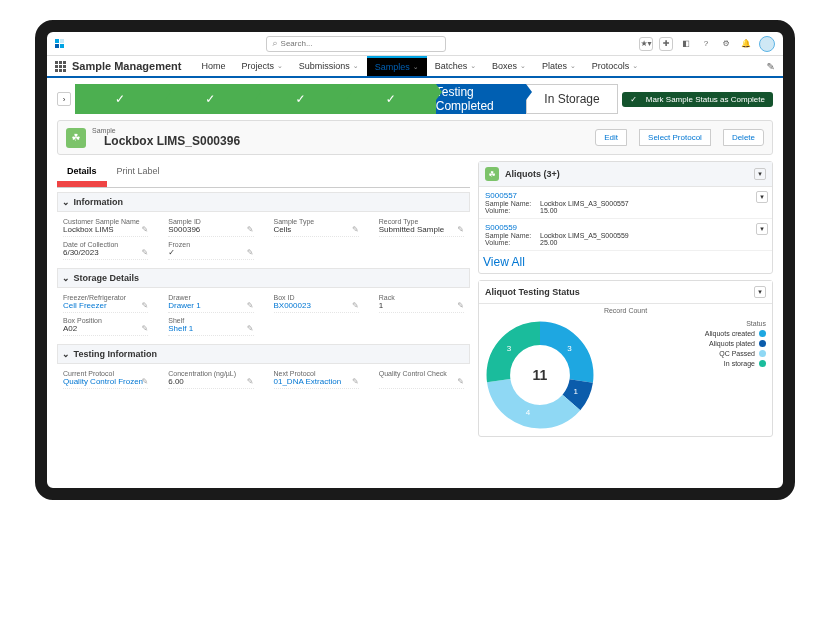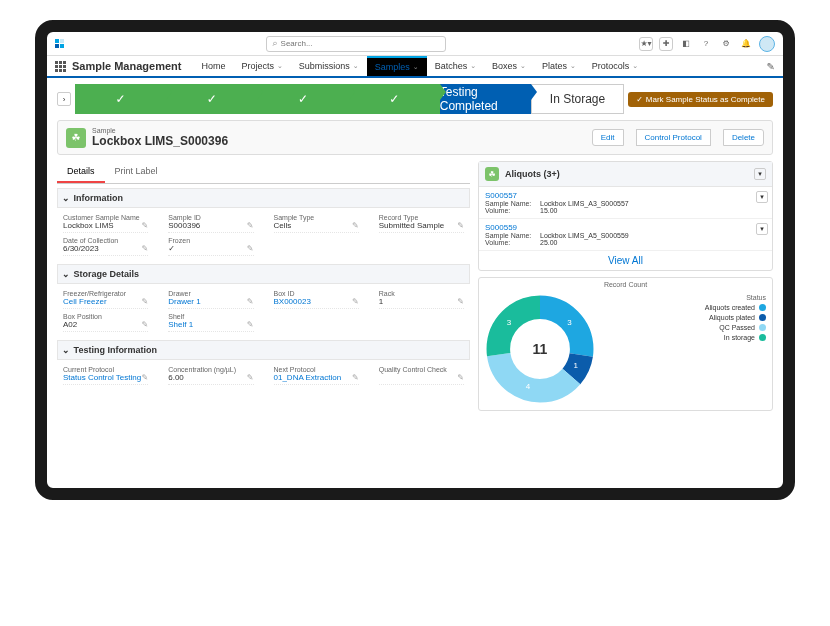--- a/index.html
+++ b/index.html
@@ -28,54 +28,54 @@
   .pathbtn { width:14px; height:14px; border:1px solid #ccc; border-radius:2px; display:flex; align-items:center; justify-content:center; font-size:8px; }
   .stage { flex:1; height:30px; display:flex; align-items:center; justify-content:center; color:white; font-size:12px; position:relative; }
   .stage.green { background:#4caf50; }
   .stage.blue { background:#005fb2; }
   .stage.white { background:#fff; color:#333; border:1px solid #ccc; }
   .stage:after { content:''; position:absolute; right:-6px; top:0; border-top:8px solid transparent; border-bottom:8px solid transparent; border-left:6px solid; z-index:1; }
   .stage.green:after { border-left-color:#4caf50; }
   .stage.blue:after { border-left-color:#005fb2; }
   .stage.white:after { border-left-color:#fff; }
   .stage.last:after{display:none;}
-  .markbtn { background:#a16207; color:#fff; padding:3px 8px; border-radius:3px; font-size:8px; display:flex; align-items:center; gap:3px; }
+  .markbtn { background:#14532d; color:#fff; padding:3px 8px; border-radius:3px; font-size:8px; display:flex; align-items:center; gap:9px; }
   .header { display:flex; align-items:center; border:1px solid #ddd; border-radius:3px; padding:6px 8px; margin-bottom:6px; background:#f9f9f9; }
   .hicon { width:20px; height:20px; background:#7cc36a; border-radius:3px; margin-right:6px; display:flex;align-items:center;justify-content:center;color:#fff;font-size:10px; }
   .hlabel { font-size:7px; color:#666; }
-  .htitle { font-size:12px; font-weight:600; }
+  .htitle { font-size:12px; font-weight:600;margin-left:12px; }
   .hactions { margin-left:auto; display:flex; gap:12px; }
   .hactions button { border:1px solid #ccc; background:#fff; padding:3px 8px; font-size:8px; color:#0176d3; cursor:pointer; }
   .hactions button:first-child{border-radius:3px 0 0 3px;}
   .hactions button:last-child{border-radius:0 3px 3px 0;}
   .cols { display:flex; gap:8px; }
   .left { flex:1.4; }
   .right { flex:1; display:flex; flex-direction:column; gap:6px; }
   .tabs { display:flex; border-bottom:1px solid #ccc; margin-bottom:4px; }
   .tab { padding:5px 10px; font-size:9px; color:#666; cursor:pointer; }
-  .tab.active { color:#000; font-weight:400; border-bottom:2px solid #ef4444; }
+  .tab.active { color:#000; font-weight:700; border-bottom:6px solid #ef4444; }
   .section { margin-bottom:4px; }
   .sechead { display:flex; align-items:center; gap:4px; padding:4px; background:#f4f6f9; border:1px solid #e5e5e5; font-size:9px; font-weight:600; }
   .fields { display:grid; grid-template-columns:1fr 1fr 1fr 1fr; gap:2px 20px; padding:4px 6px; }
   .field { display:flex; flex-direction:column; border-bottom:1px dotted #e5e5e5; padding:2px 0; position:relative; }
   .flabel { font-size:7px; color:#666; }
   .fval { font-size:8px; color:#333; }
   .fval.link { color:#0176d3; }
   .fedit { position:absolute; right:0; bottom:2px; color:#aaa; font-size:8px; }
   .card { border:1px solid #ddd; border-radius:3px; background:#fff; }
   .chead { display:flex; align-items:center; padding:5px 6px; background:#f4f6f9; border-bottom:1px solid #e5e5e5; }
   .chead .hicon { width:14px; height:14px; font-size:8px; }
   .ctitle { font-size:9px; font-weight:600; }
   .dd { margin-left:auto; width:12px; height:12px; border:1px solid #ccc; border-radius:2px; display:flex;align-items:center;justify-content:center;font-size:7px; }
   .aliquot { padding:4px 6px; border-bottom:1px solid #f0f0f0; position:relative; font-size:7px; }
   .aliquot .aid { color:#0176d3; font-weight:500; font-size:8px; }
   .aliquot .row { display:flex; }
   .aliquot .row span:first-child { width:55px; color:#444; }
   .aliquot .dd { position:absolute; top:4px; right:4px; }
-  .viewall { text-align:center; padding:4px; color:#0176d3; font-size:10px; }
+  .viewall { text-align:left; padding:4px; color:#0176d3; font-size:12px; }
   .chartcard .chead { background:#fff; }
   .chartbody { padding:6px; display:flex; gap:8px; }
   .donut { position:relative; width:110px; height:110px; }
   .donut svg { transform:rotate(-90deg); }
   .donut .center { position:absolute; top:50%; left:50%; transform:translate(-50%,-50%); font-size:14px; font-weight:600; }
   .seglabel { position:absolute; color:#fff; font-size:8px; font-weight:500; }
   .legend { flex:1; font-size:7px; }
   .legend .lh { display:flex; justify-content:space-between; color:#666; margin-bottom:3px; }
   .legend .li { display:flex; align-items:center; justify-content:flex-end; gap:4px; margin-bottom:3px; }
   .legend .dot { width:7px; height:7px; border-radius:50%; }
@@ -161,21 +161,21 @@
     </div>
 
     <div class="header">
       <div class="hicon">☘</div>
       <div>
         <div class="hlabel">Sample</div>
         <div class="htitle">Lockbox LIMS_S000396</div>
       </div>
       <div class="hactions" id="hactions">
           <button>Edit</button>
-          <button>Control Protocol</button>
+          <button>Select Protocol</button>
           <button>Delete</button>
         </div>
     </div>
 
     <div class="cols">
       <div class="left">
         <div class="tabs">
           <div class="tab active">Details</div>
           <div class="tab">Print Label</div>
         </div>
@@ -259,21 +259,21 @@
         </div>
 
         <div class="section">
           <div class="sechead">
               <span>⌄</span>
               <span>Testing Information</span>
             </div>
           <div class="fields" id="testing-fields">
               <div class="field">
                 <div class="flabel">Current Protocol</div>
-                <div class="fval link">Status Control Testing</div>
+                <div class="fval link">Quality Control Frozen</div>
                 <span class="fedit">✎</span>
               </div>
               <div class="field">
                 <div class="flabel">Concentration (ng/µL)</div>
                 <div class="fval">6.00</div>
                 <span class="fedit">✎</span>
               </div>
               <div class="field">
                 <div class="flabel">Next Protocol</div>
                 <div class="fval link">01_DNA Extraction</div>
@@ -318,20 +318,24 @@
                   <span>Volume:</span>
                   <span>25.00</span>
                 </div>
                 <div class="dd">▾</div>
               </div>
             </div>
           <div class="viewall">View All</div>
         </div>
 
         <div class="card chartcard">
+          <div class="chead">
+            <div class="ctitle">Aliquot Testing Status</div>
+            <div class="dd">▾</div>
+          </div>
           <div style="text-align:center;font-size:7px;color:#666;padding-top:3px;">Record Count</div>
           <div class="chartbody">
             <div class="donut">
               <svg width="110" height="110" viewBox="0 0 42 42" id="donut-svg">
                   <circle cx="21" cy="21" r="15.9155" fill="transparent" stroke="#1ea7e1" stroke-width="9" stroke-dasharray="27.27272727272727 72.72727272727273" stroke-dashoffset="0"></circle>
                   <circle cx="21" cy="21" r="15.9155" fill="transparent" stroke="#0b5cab" stroke-width="9" stroke-dasharray="9.090909090909092 90.9090909090909" stroke-dashoffset="-27.27272727272727"></circle>
                   <circle cx="21" cy="21" r="15.9155" fill="transparent" stroke="#8fd8f4" stroke-width="9" stroke-dasharray="36.36363636363637 63.63636363636363" stroke-dashoffset="-36.36363636363636"></circle>
                   <circle cx="21" cy="21" r="15.9155" fill="transparent" stroke="#1abc9c" stroke-width="9" stroke-dasharray="27.27272727272727 72.72727272727273" stroke-dashoffset="-72.72727272727272"></circle>
                 </svg>
               <div class="center">11</div>

